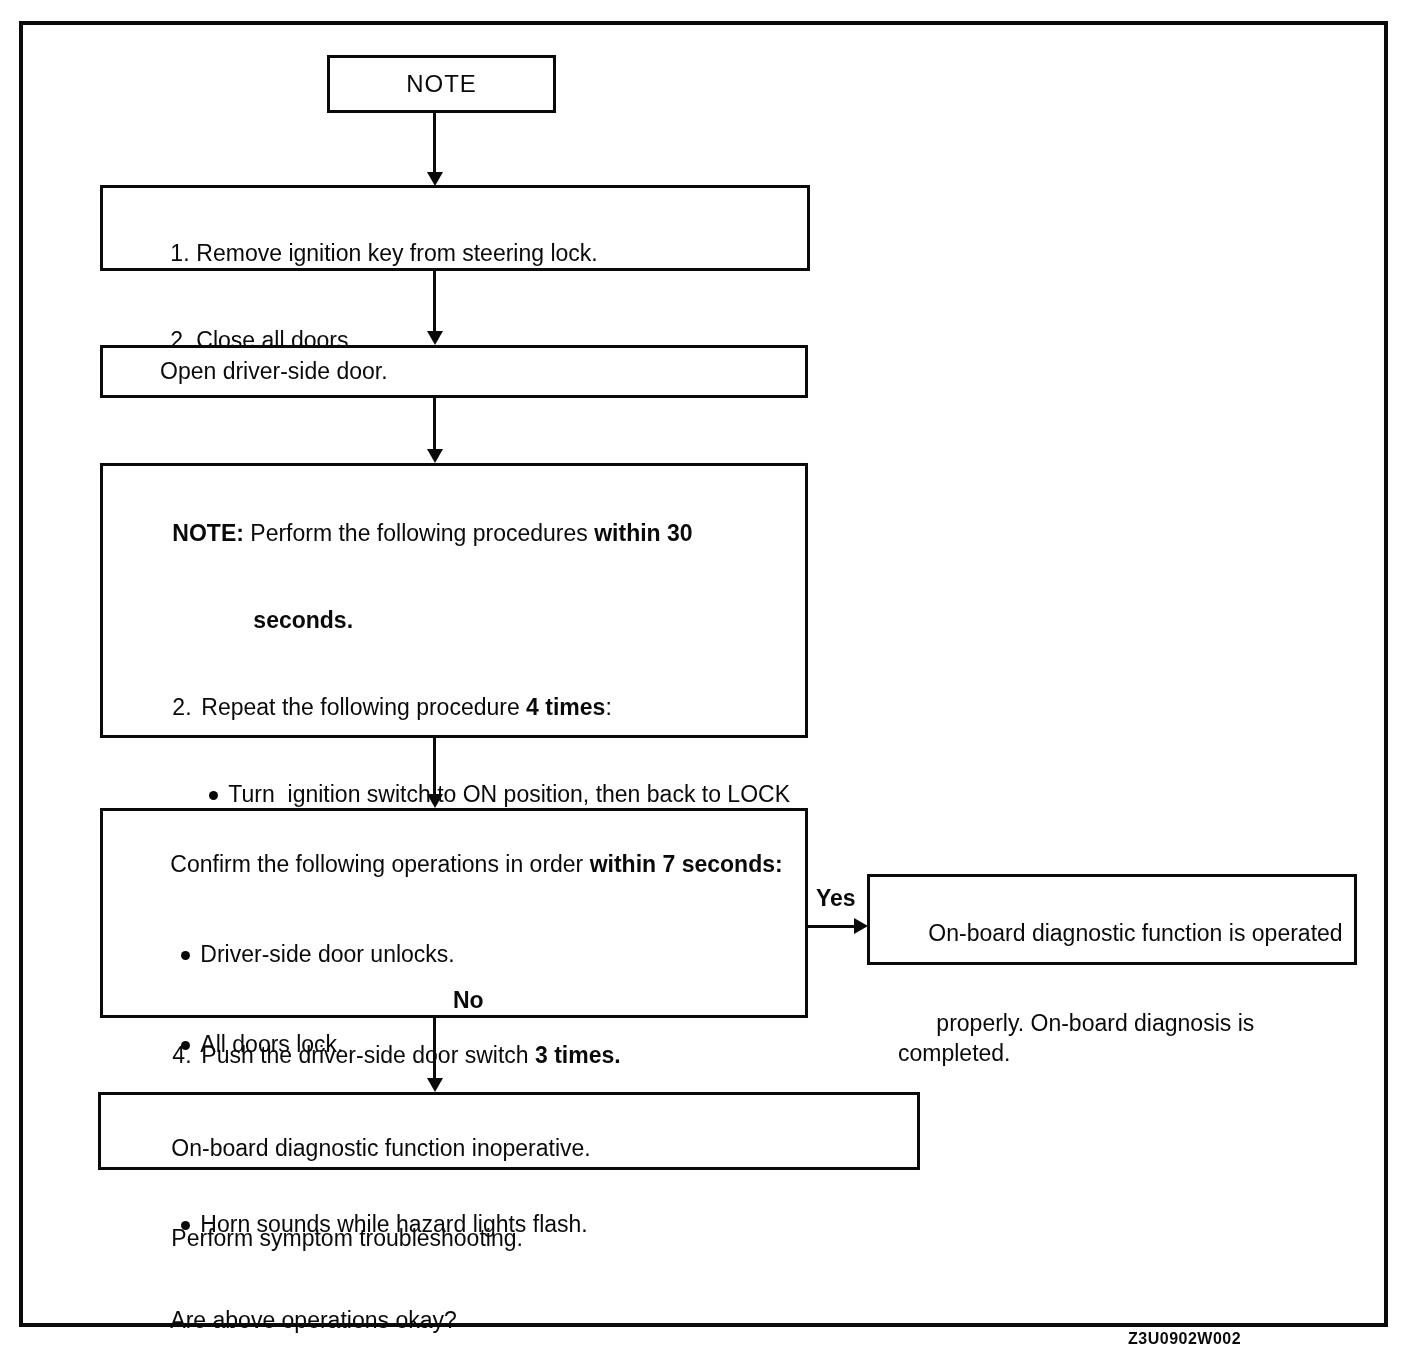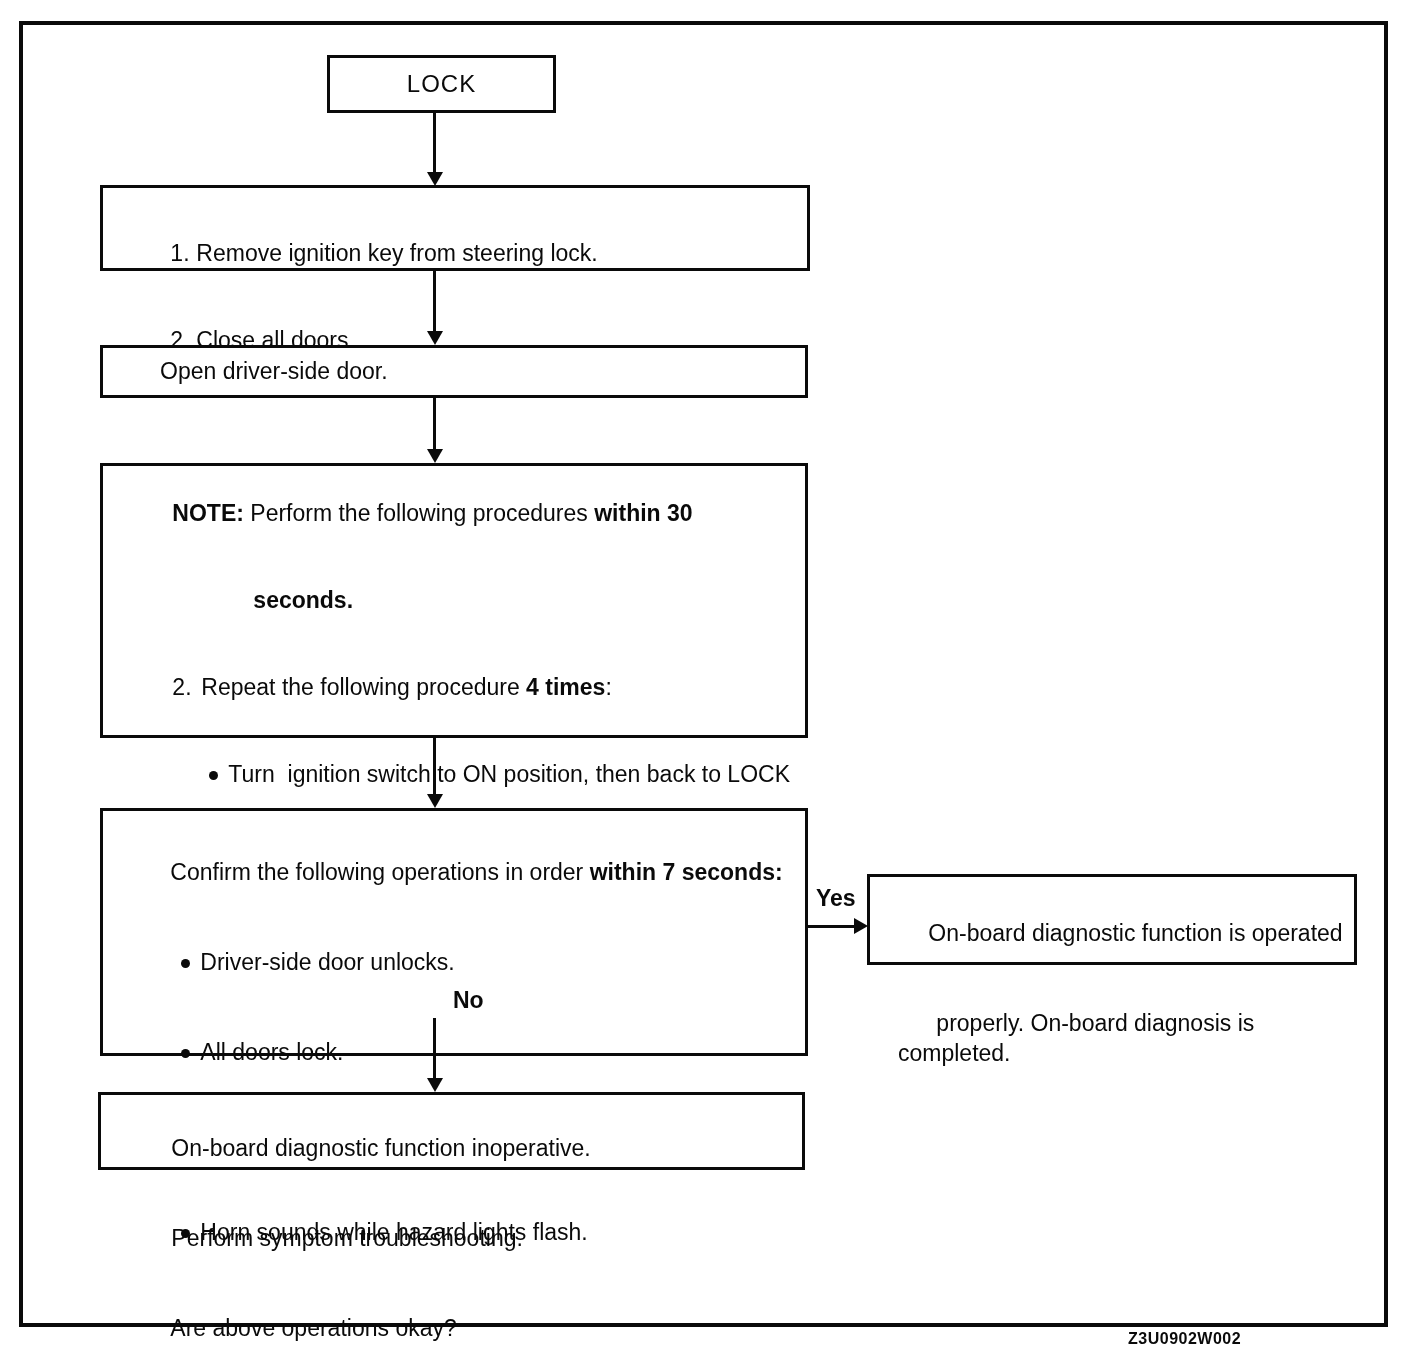--- a/index.html
+++ b/index.html
@@ -22,21 +22,21 @@
   .figcode{position:absolute;right:20px;top:1330px;width:260px;text-align:left;font-weight:bold;font-size:16px;letter-spacing:0.5px;}
 </style>
 </head>
 <body>
 
 <div class="canvas">
 
   <div class="frame"></div>
 
   <div class="box startbox" style="left:327px;top:55px;width:229px;height:58px;">
-    <span>LOCK</span>
+    <span>NOTE</span>
   </div>
 
   <div class="varrow" style="left:433px;top:113px;height:61px;"></div>
   <div class="head-down" style="left:427px;top:172px;"></div>
 
   <div class="box" style="left:100px;top:185px;width:710px;height:86px;padding-top:22px;">
     <div class="tline" style="padding-left:29px;">
       <span class="num" style="width:26px;">1.</span><span>Remove ignition key from steering lock.</span>
     </div>
     <div class="tline" style="padding-left:29px;">
@@ -47,21 +47,21 @@
   <div class="varrow" style="left:433px;top:271px;height:62px;"></div>
   <div class="head-down" style="left:427px;top:331px;"></div>
 
   <div class="box midbox" style="left:100px;top:345px;width:708px;height:53px;padding-left:57px;">
     <span>Open driver-side door.</span>
   </div>
 
   <div class="varrow" style="left:433px;top:398px;height:53px;"></div>
   <div class="head-down" style="left:427px;top:449px;"></div>
 
-  <div class="box" style="left:100px;top:463px;width:708px;height:275px;padding-top:4px;">
+  <div class="box" style="left:100px;top:463px;width:708px;height:275px;padding-top:24px;">
     <div class="tline" style="padding-left:31px;">
       <b>NOTE:</b><span> Perform the following procedures </span><b>within 30</b>
     </div>
     <div class="tline" style="padding-left:112px;">
       <b>seconds.</b>
     </div>
     <div class="tline" style="padding-left:31px;">
       <span class="num" style="width:29px;">2.</span><span>Repeat the following procedure </span><b>4 times</b><span>:</span>
     </div>
     <div class="tline" style="padding-left:68px;">
@@ -74,21 +74,21 @@
       <span class="num" style="width:29px;">3.</span><span>Remove ignition key from steering lock.</span>
     </div>
     <div class="tline" style="padding-left:31px;">
       <span class="num" style="width:29px;">4.</span><span>Push the driver-side door switch </span><b>3 times.</b>
     </div>
   </div>
 
   <div class="varrow" style="left:433px;top:738px;height:58px;"></div>
   <div class="head-down" style="left:427px;top:794px;"></div>
 
-  <div class="box" style="left:100px;top:808px;width:708px;height:248px;padding-top:16px;">
+  <div class="box" style="left:100px;top:808px;width:708px;height:210px;padding-top:8px;">
     <div class="tline c30" style="padding-left:29px;">
       <span>Confirm the following operations in order </span><b>within 7 seconds:</b>
     </div>
     <div class="tline c30" style="padding-left:40px;">
       <span class="dot"></span><span>Driver-side door unlocks.</span>
     </div>
     <div class="tline c30" style="padding-left:40px;">
       <span class="dot"></span><span>All doors lock.</span>
     </div>
     <div class="tline c30" style="padding-left:40px;">
@@ -112,21 +112,21 @@
     </div>
     <div class="tline c30" style="padding-left:28px;">
       <span>properly. On-board diagnosis is completed.</span>
     </div>
   </div>
 
   <span class="branch-label" style="left:453px;top:988px;">No</span>
   <div class="varrow" style="left:433px;top:1018px;height:60px;"></div>
   <div class="head-down" style="left:427px;top:1078px;"></div>
 
-  <div class="box" style="left:98px;top:1092px;width:707px;height:78px;padding-top:8px;">
+  <div class="box" style="left:98px;top:1092px;width:822px;height:78px;padding-top:8px;">
     <div class="tline c30" style="padding-left:32px;">
       <span>On-board diagnostic function inoperative.</span>
     </div>
     <div class="tline c30" style="padding-left:32px;">
       <span>Perform symptom troubleshooting.</span>
     </div>
   </div>
 
   <div class="figcode">Z3U0902W002</div>
 

